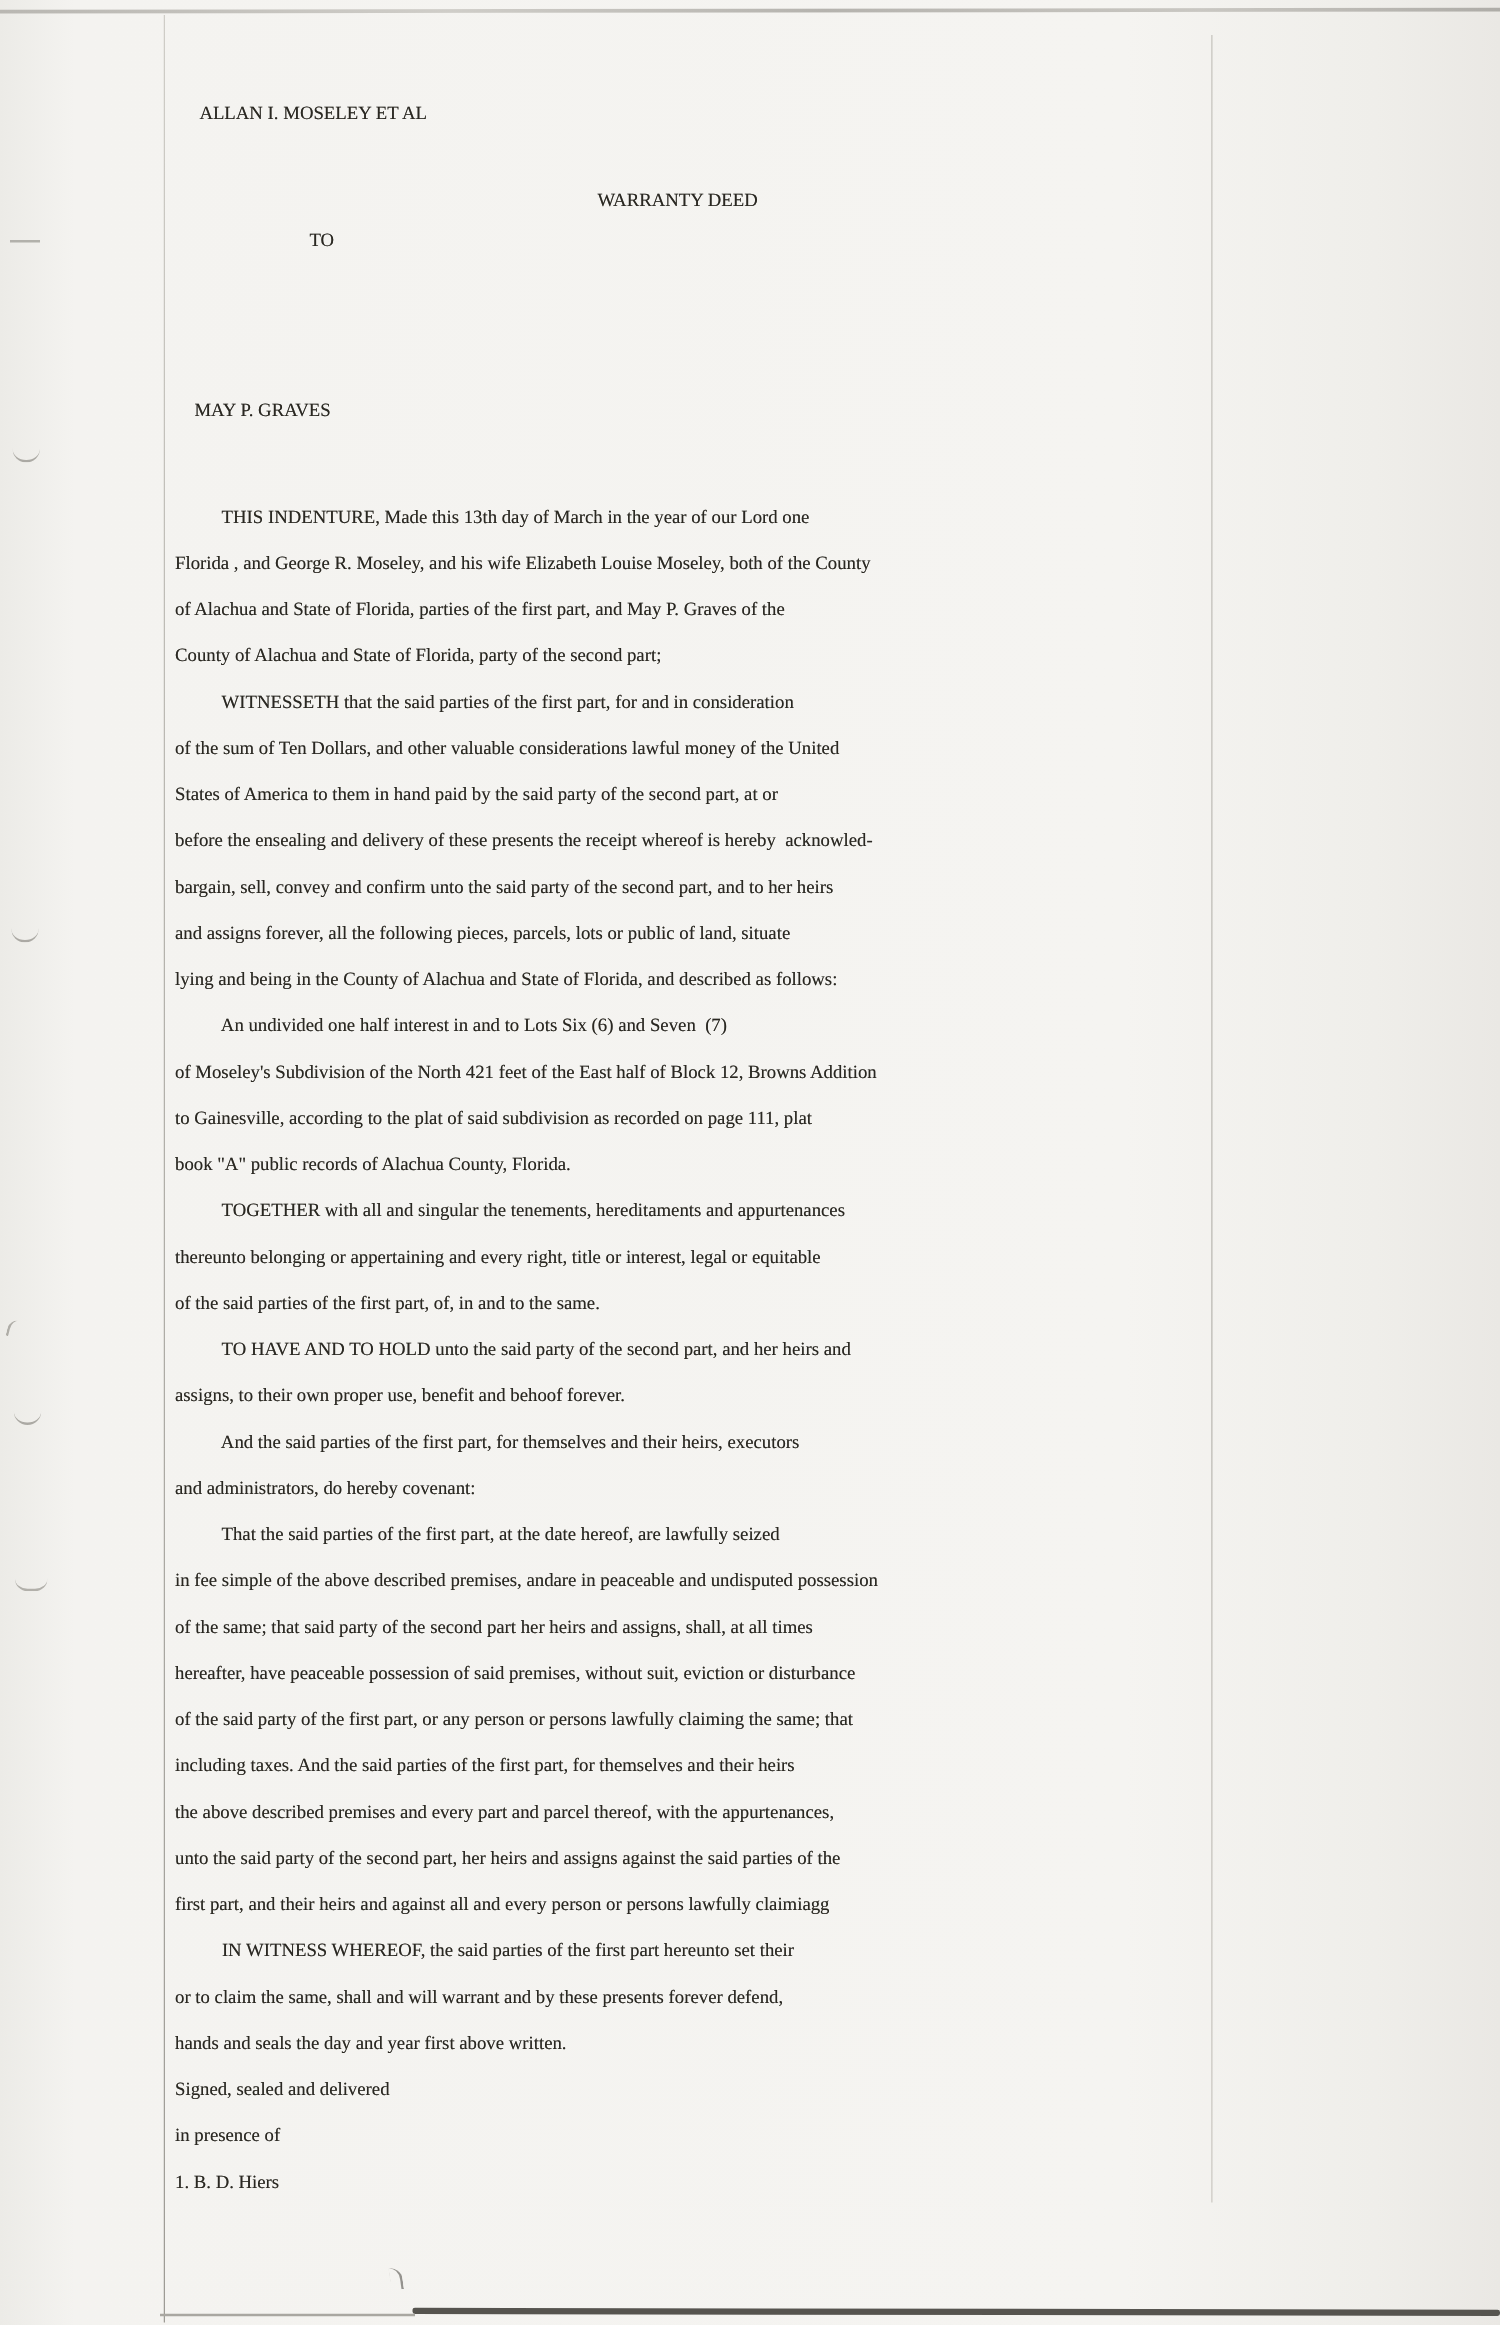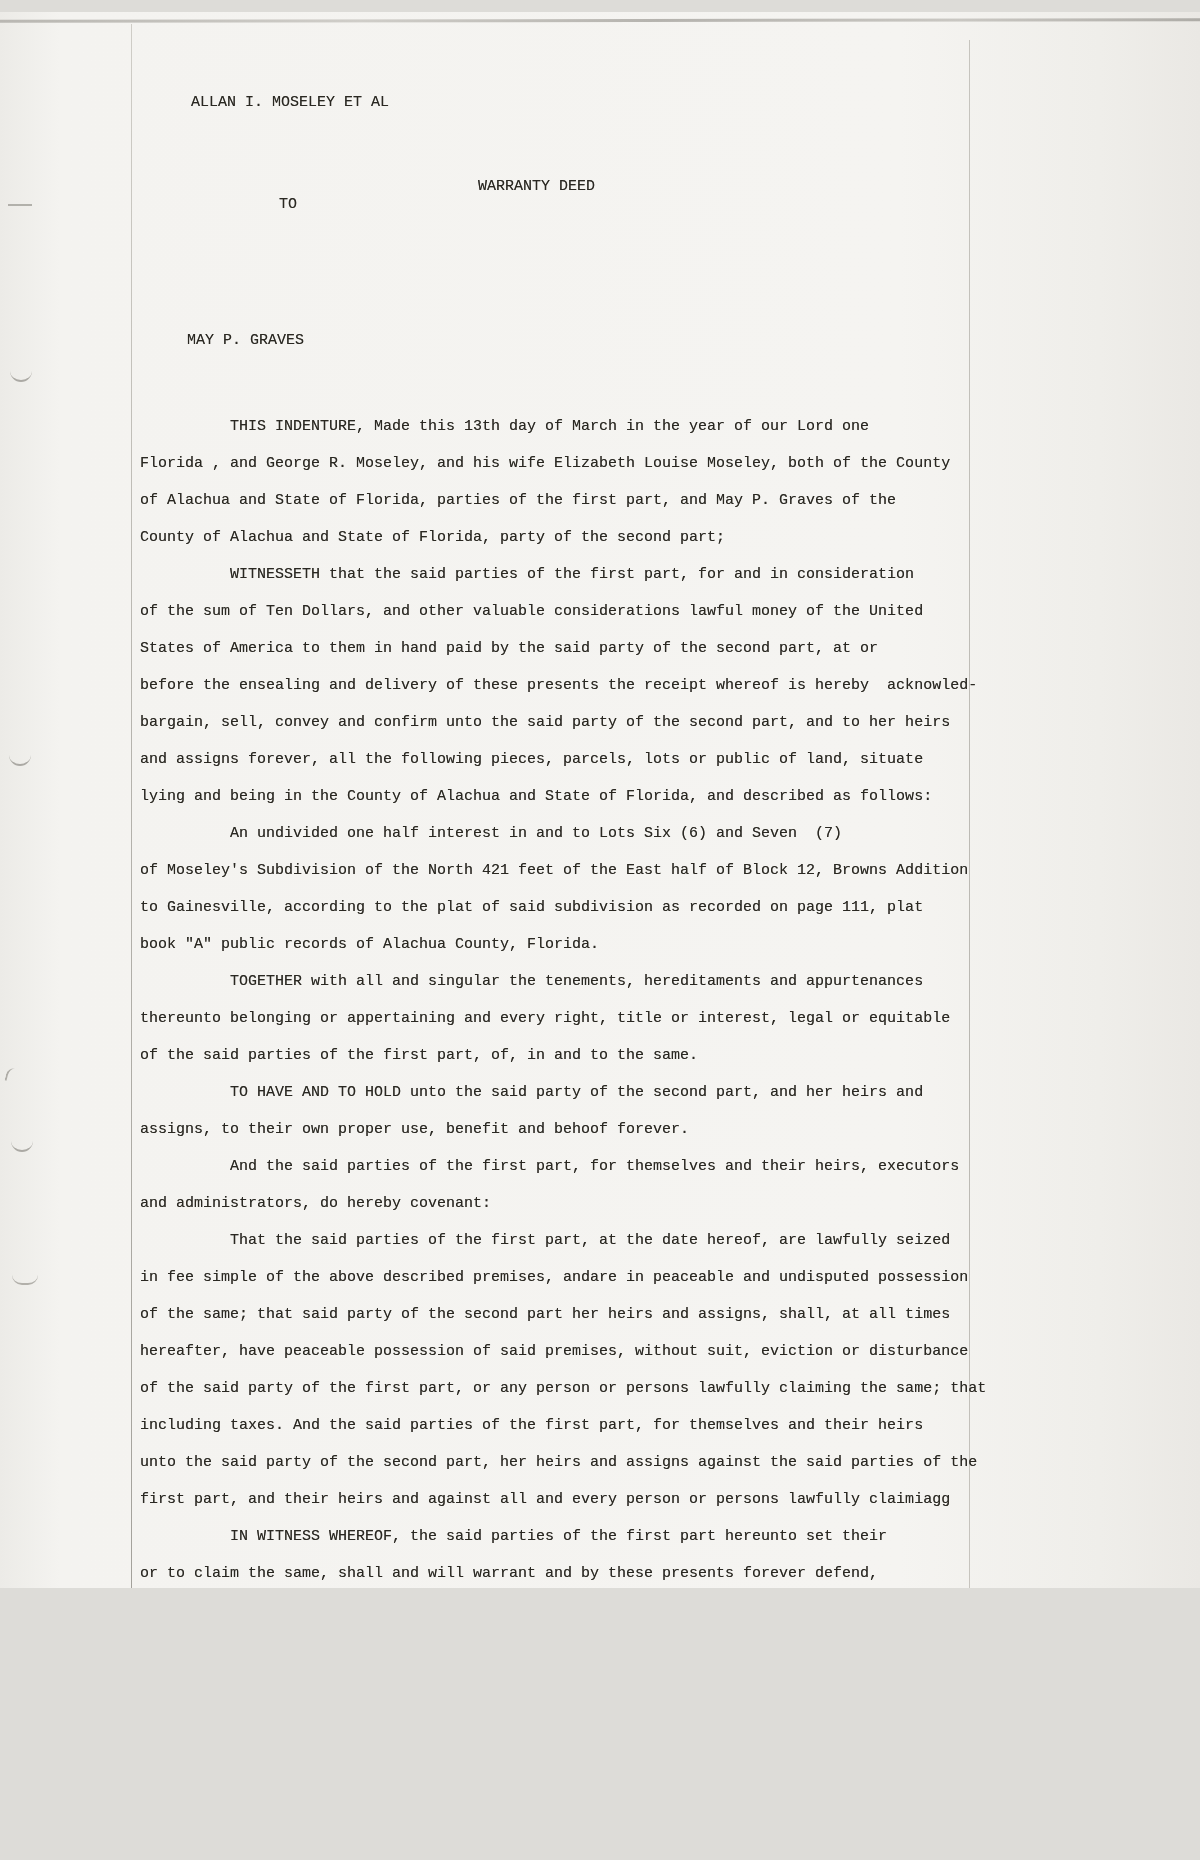--- a/index.html
+++ b/index.html
@@ -1,24 +1,24 @@
 <!DOCTYPE html>
 <html><head>
 <meta charset="utf-8">
 <style>
   html,body{margin:0;padding:0;background:#dddcd8;}
   .page{
     position:relative;
-    width:1200px;height:1576px;
-    margin:12px auto;
+    width:1200px;height:1860px;
+    margin:0 auto;
     background:
       linear-gradient(90deg,#ecebe7 0px,#f4f3f0 60px,#f5f4f1 900px,#efeeea 1100px,#eae8e4 1200px),
       #f4f3f0;
     overflow:hidden;
-    font-family:Liberation Mono, monospace;
+    font-family:Liberation Serif, serif;
     color:#2a2822;
   }
   .scan-top{
     position:absolute;left:0;top:7px;width:1200px;height:3px;
     background:linear-gradient(90deg,#b9b7b2 0%,#cfcdc8 30%,#b5b3ae 55%,#c9c7c2 80%,#aeaca7 100%);
     transform:rotate(-0.08deg);
   }
   .rule{position:absolute;width:1px;}
   .rule-left{left:131px;top:12px;height:1846px;background:linear-gradient(#cfcdc7,#b5b3ad 40%,#9d9b95);}
   .rule-right{left:969px;top:28px;height:1734px;background:linear-gradient(#c6c4be,#b9b7b1 60%,#ccc9c3);}
@@ -30,21 +30,21 @@
     position:absolute;left:128px;top:1851px;width:204px;height:2px;background:#a9a7a1;
   }
   .doc{
     position:absolute;left:140px;top:40px;width:1020px;
     font-size:15px;line-height:34px;
     text-shadow:0 0 0.5px rgba(40,38,32,0.55);
   }
   .hdr-row{white-space:pre;position:relative;}
   .hdr-grantor{margin-left:-3px;}
   .hdr-to{margin-left:85px;}
-  .hdr-title{position:absolute;left:338px;top:16px;}
+  .hdr-title{position:absolute;left:338px;top:2px;}
   .hdr-grantee{margin-left:-7px;}
   .body{margin-top:16px;line-height:37px;}
   .line{white-space:pre;}
   .pencil{position:absolute;border-color:#97958f;opacity:.8;}
   .m1{left:8px;top:192px;width:24px;height:0;border-top:2px solid #a3a19b;}
   .m2{left:10px;top:358px;width:22px;height:10px;border-bottom:2px solid #9b9993;border-radius:0 0 12px 12px;}
   .m3{left:9px;top:742px;width:22px;height:10px;border-bottom:2px solid #9b9993;border-radius:0 0 12px 12px;}
   .m4{left:11px;top:1128px;width:22px;height:10px;border-bottom:2px solid #9b9993;border-radius:0 0 12px 12px;}
   .m5{left:12px;top:1262px;width:26px;height:9px;border-bottom:2px solid #a3a19b;border-radius:0 0 10px 10px;}
   .m6{left:6px;top:1056px;width:9px;height:14px;border-left:2px solid #a09e98;border-radius:8px 0 8px 0;transform:rotate(14deg);}
@@ -132,20 +132,21 @@
 
         <div class="line">of the same; that said party of the second part her heirs and assigns, shall, at all times</div>
 
         <div class="line">hereafter, have peaceable possession of said premises, without suit, eviction or disturbance</div>
 
         <div class="line">of the said party of the first part, or any person or persons lawfully claiming the same; that</div>
 
 
         <div class="line">including taxes. And the said parties of the first part, for themselves and their heirs</div>
 
+        <div class="line">the above described premises and every part and parcel thereof, with the appurtenances,</div>
 
         <div class="line">unto the said party of the second part, her heirs and assigns against the said parties of the</div>
 
         <div class="line">first part, and their heirs and against all and every person or persons lawfully claimiagg</div>
 
         <div class="line">          IN WITNESS WHEREOF, the said parties of the first part hereunto set their</div>
 
         <div class="line">or to claim the same, shall and will warrant and by these presents forever defend,</div>
 
         <div class="line">hands and seals the day and year first above written.</div>

